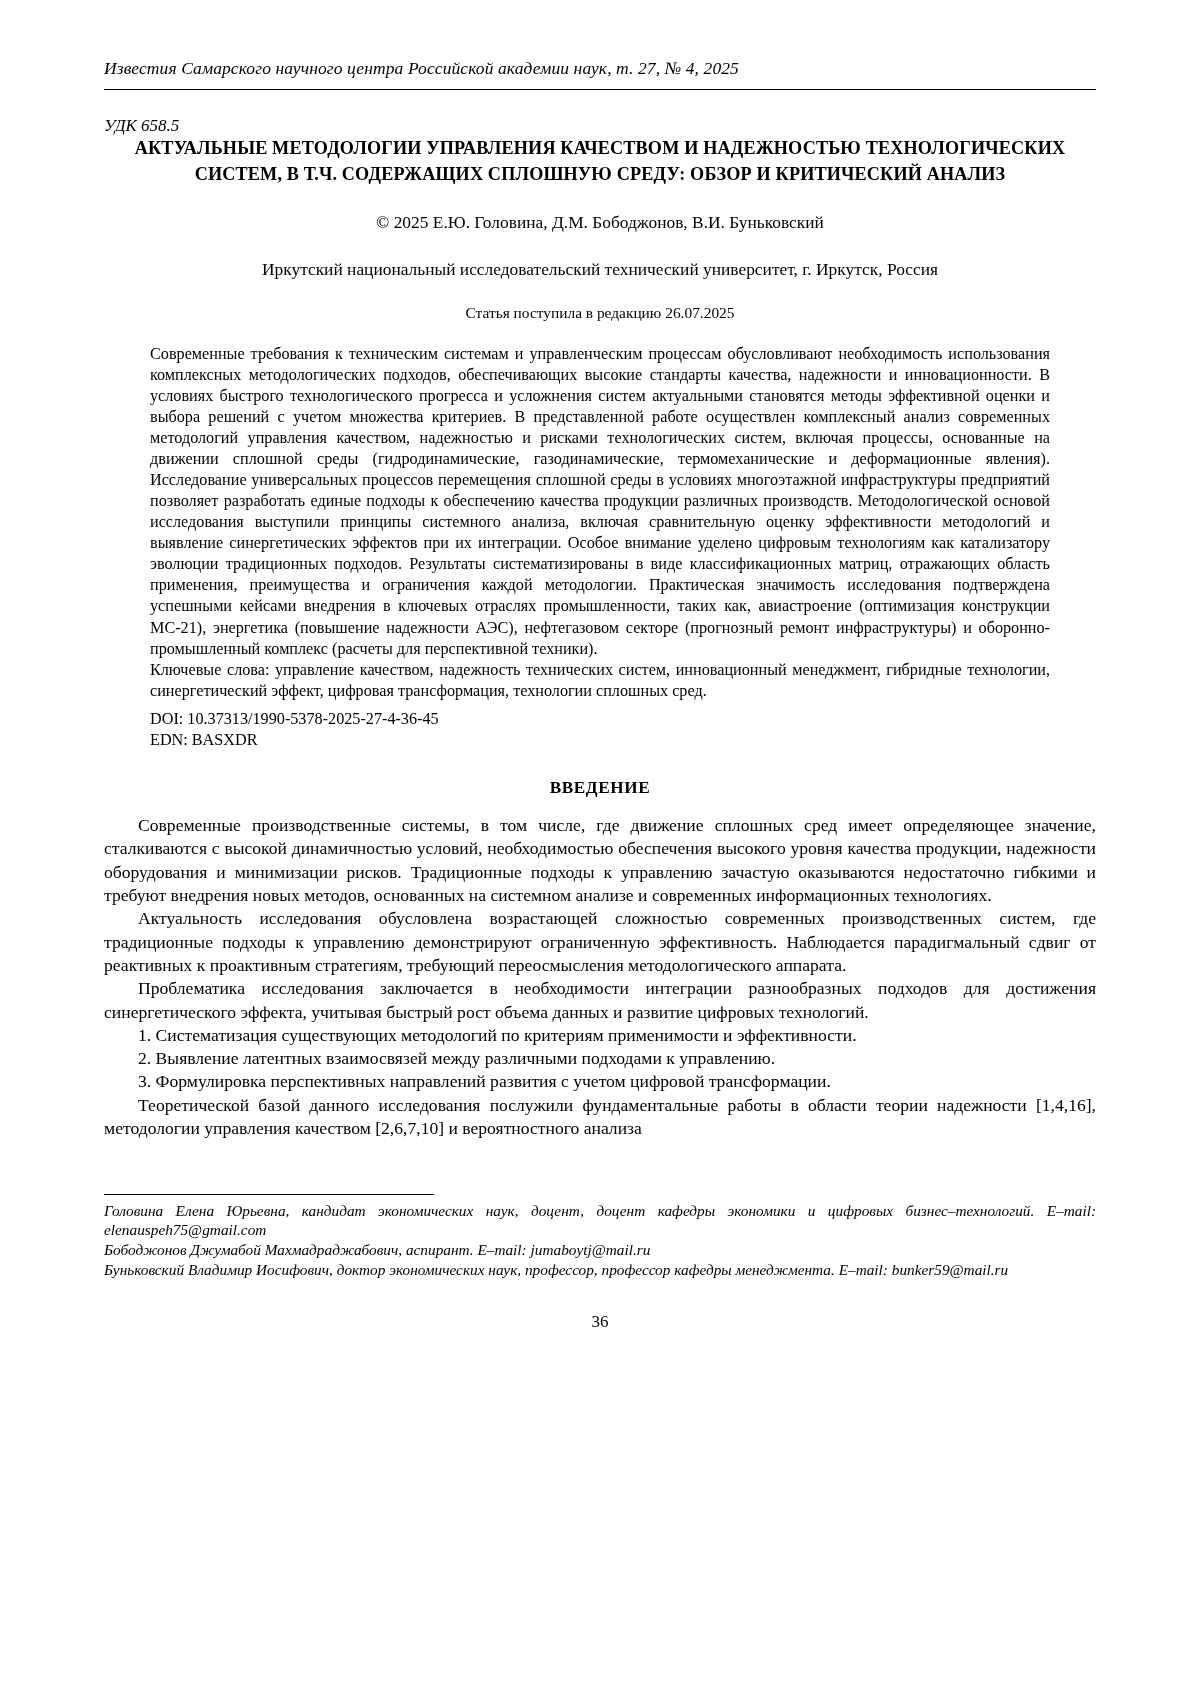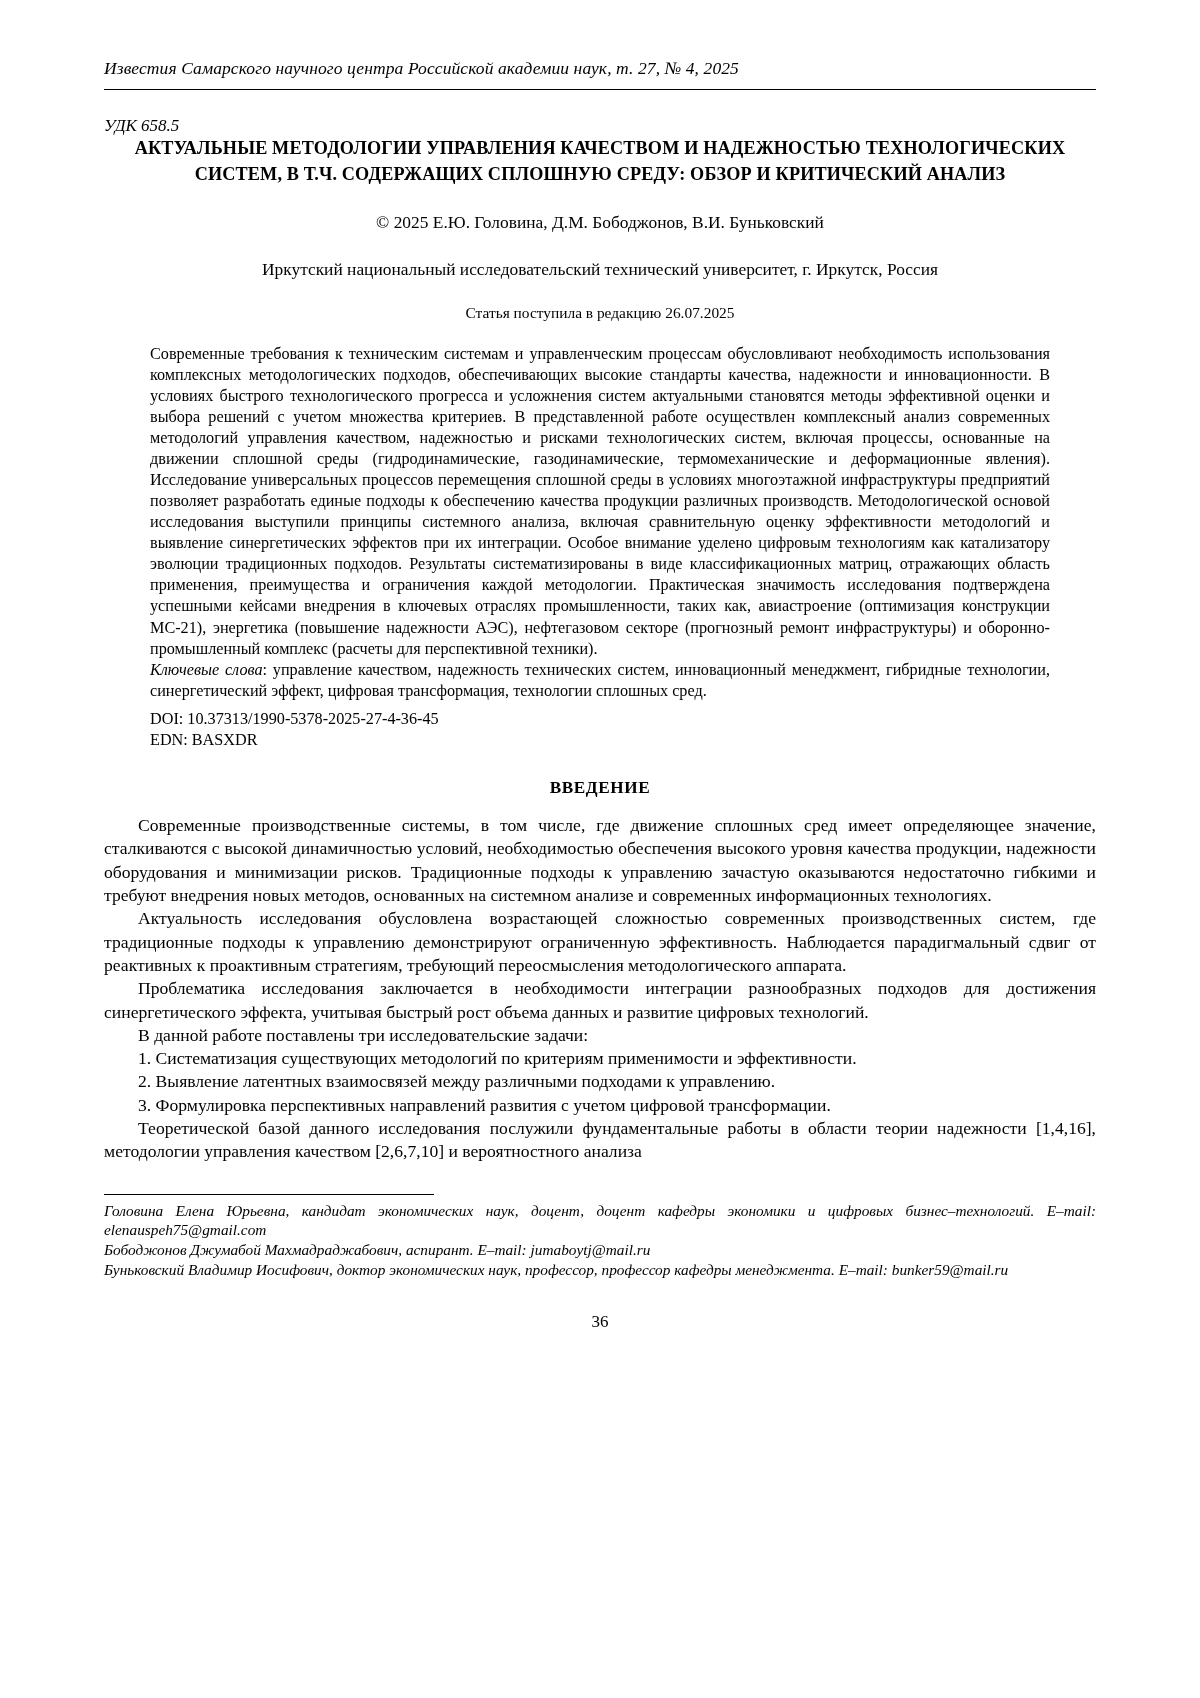--- a/index.html
+++ b/index.html
@@ -71,21 +71,20 @@
     margin: 0;
     text-indent: 0;
   }
   .keywords {
     margin: 0 46px 0 46px;
     font-size: 16.2px;
     line-height: 1.30;
     text-align: justify;
   }
   .keywords .kw-label {
-    font-style: italic;
   }
   .ids {
     margin: 7px 46px 0 46px;
     font-size: 16.2px;
     line-height: 1.34;
   }
   .section-head {
     text-align: center;
     font-weight: bold;
     font-size: 17.2px;
@@ -155,21 +154,20 @@
     <div>DOI: 10.37313/1990-5378-2025-27-4-36-45</div>
     <div>EDN: BASXDR</div>
   </div>
 
   <div class="section-head">ВВЕДЕНИЕ</div>
 
   <div class="body-text">
     <p>Современные производственные системы, в том числе, где движение сплошных сред имеет определяющее значение, сталкиваются с высокой динамичностью условий, необходимостью обеспечения высокого уровня качества продукции, надежности оборудования и минимизации рисков. Традиционные подходы к управлению зачастую оказываются недостаточно гибкими и требуют внедрения новых методов, основанных на системном анализе и современных информационных технологиях.</p>
     <p>Актуальность исследования обусловлена возрастающей сложностью современных производственных систем, где традиционные подходы к управлению демонстрируют ограниченную эффективность. Наблюдается парадигмальный сдвиг от реактивных к проактивным стратегиям, требующий переосмысления методологического аппарата.</p>
     <p>Проблематика исследования заключается в необходимости интеграции разнообразных подходов для достижения синергетического эффекта, учитывая быстрый рост объема данных и развитие цифровых технологий.</p>
-    <p>В данной работе поставлены три исследовательские задачи:</p>
     <p>1. Систематизация существующих методологий по критериям применимости и эффективности.</p>
     <p>2. Выявление латентных взаимосвязей между различными подходами к управлению.</p>
     <p>3. Формулировка перспективных направлений развития с учетом цифровой трансформации.</p>
     <p>Теоретической базой данного исследования послужили фундаментальные работы в области теории надежности [1,4,16], методологии управления качеством [2,6,7,10] и вероятностного анализа</p>
   </div>
 
   <div class="footnotes">
     <div class="rule-fn"></div>
     <p>Головина Елена Юрьевна, кандидат экономических наук, доцент, доцент кафедры экономики и цифровых бизнес–технологий. E–mail: elenauspeh75@gmail.com</p>
     <p>Бободжонов Джумабой Махмадраджабович, аспирант. E–mail: jumaboytj@mail.ru</p>

